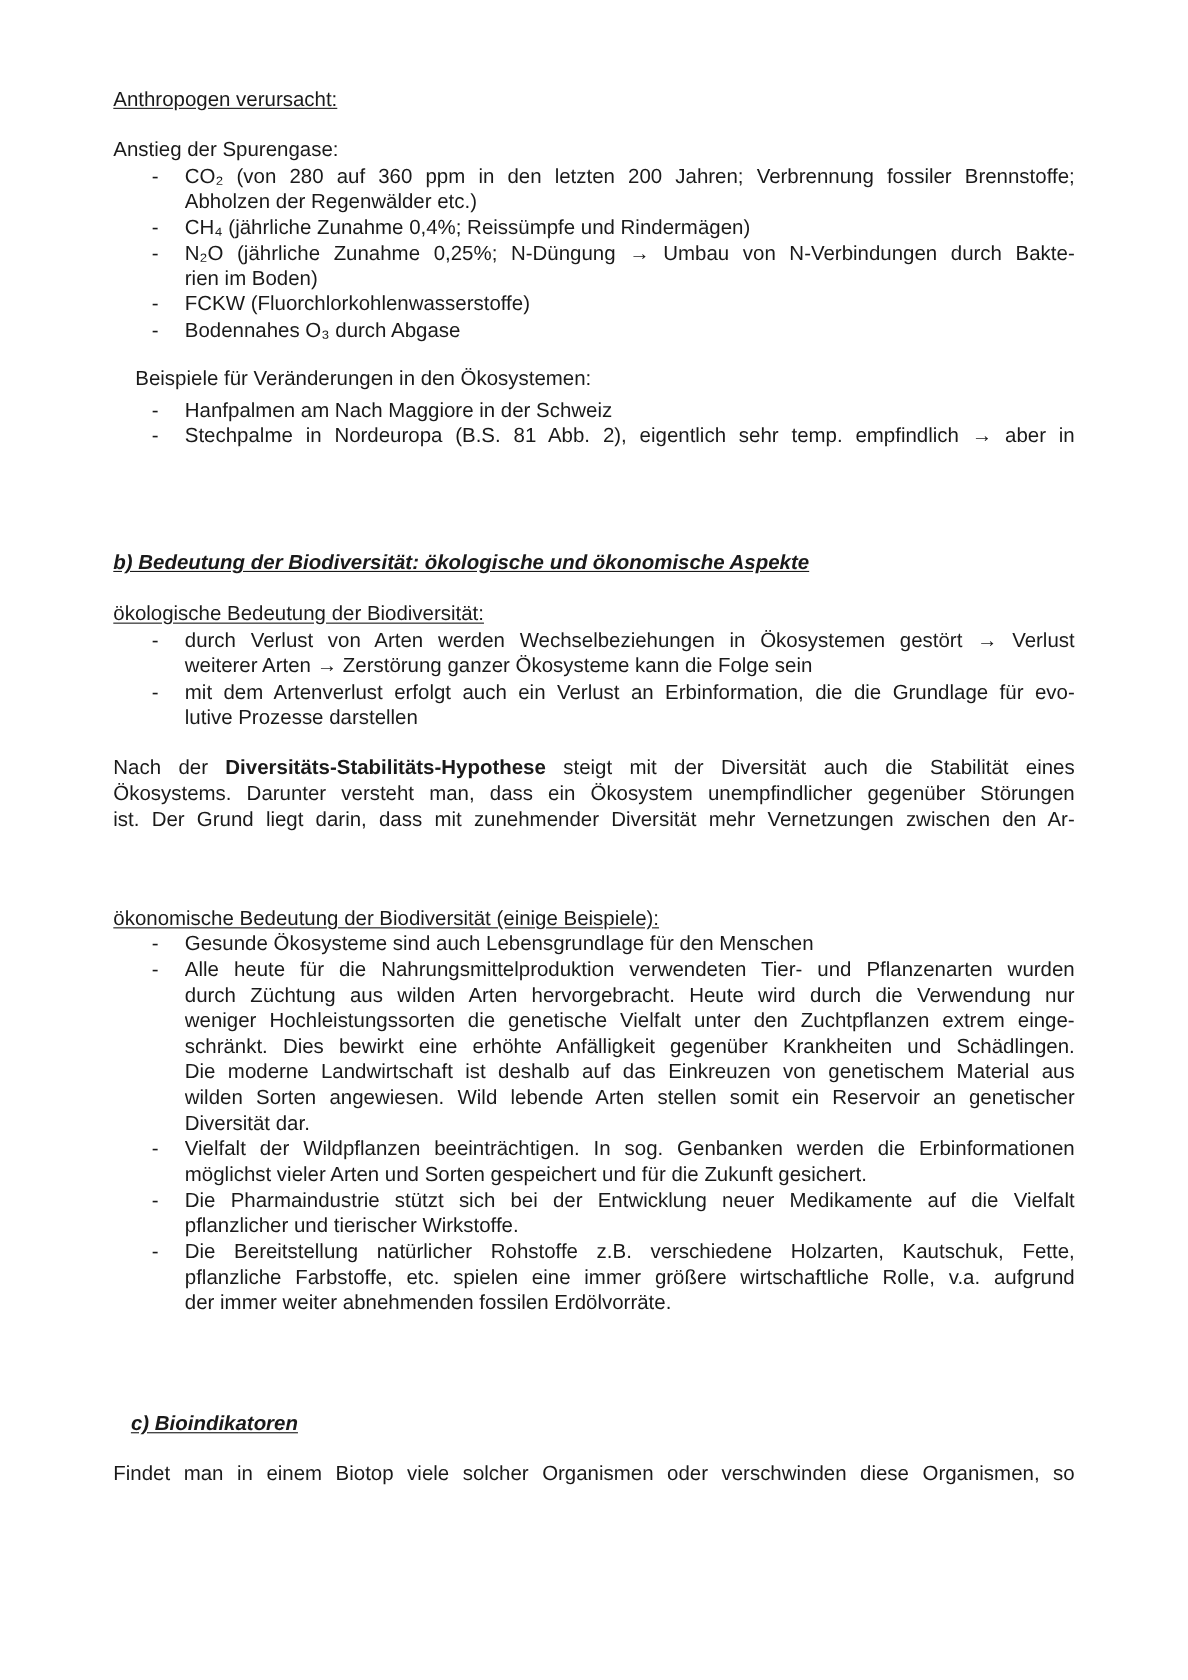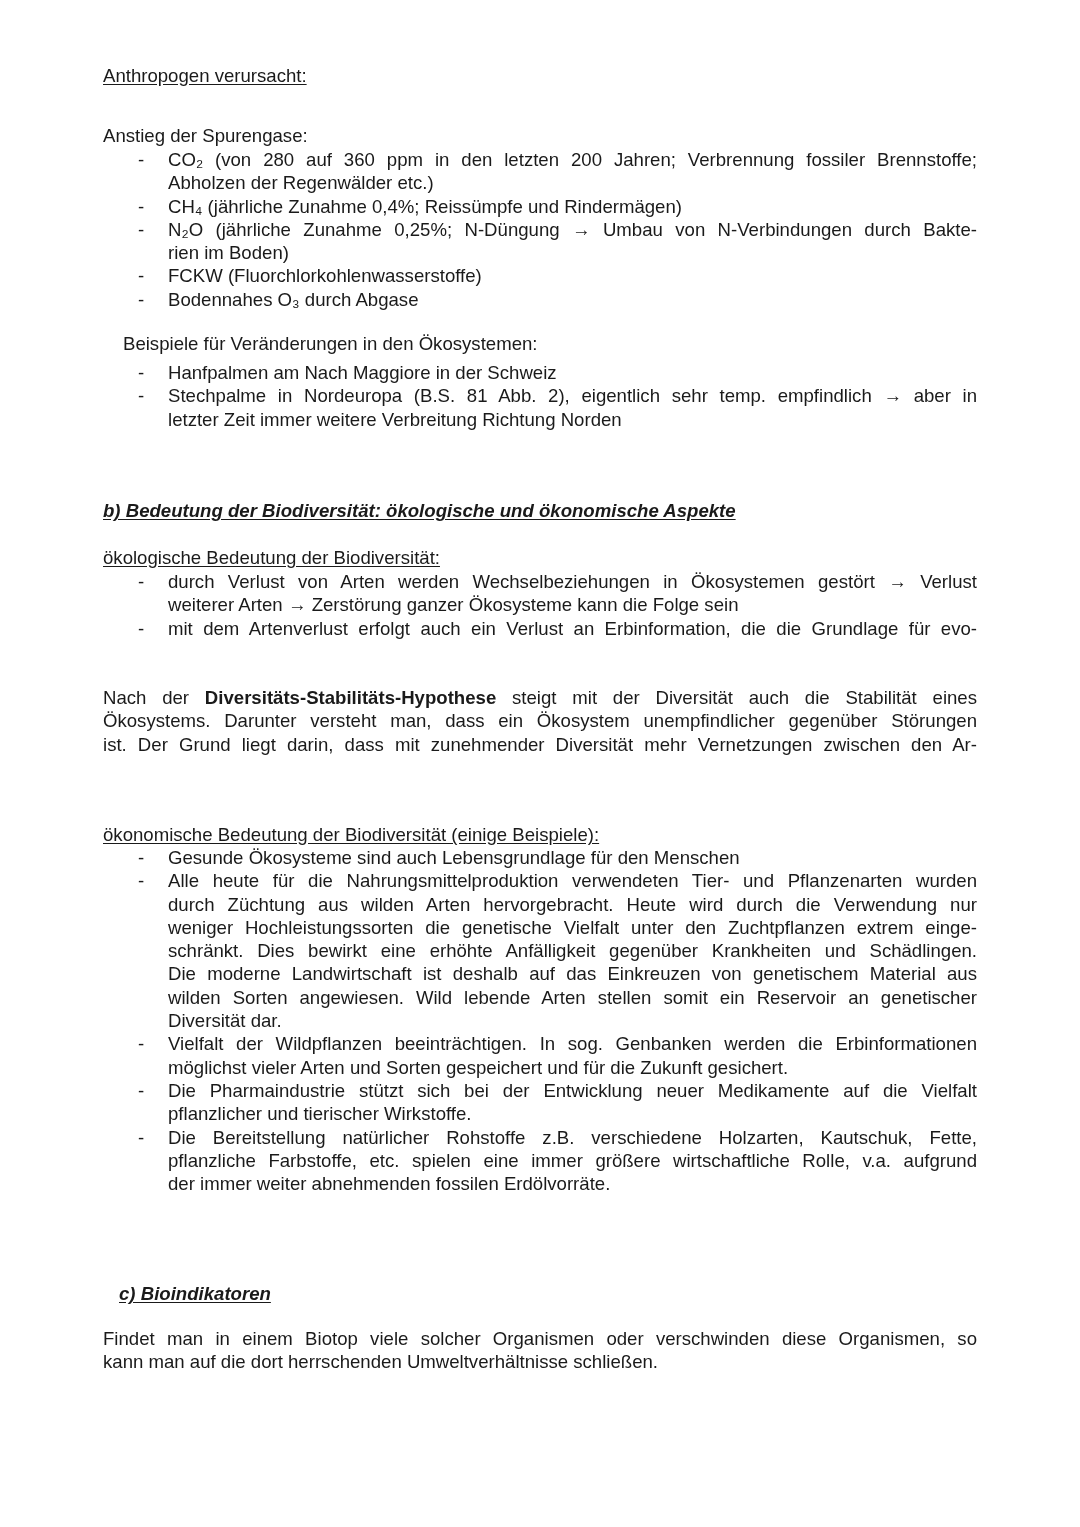--- a/index.html
+++ b/index.html
@@ -13,21 +13,21 @@
   .h { font-weight: bold; font-style: italic; text-decoration: underline; text-underline-offset: 2px; }
   .li { position: relative; padding-left: 65px; }
   .dash { position: absolute; left: 35px; top: 0; }
   b { font-weight: bold; }
 </style>
 </head>
 <body>
 
 <div class="page">
 
-  <div class="blk line u" style="top:64px; width:auto;">Anthropogen verursacht:</div>
+  <div class="blk line u" style="top:78px; width:auto;">Anthropogen verursacht:</div>
   <div class="blk line" style="top:124px;">Anstieg der Spurengase:</div>
 
   <div class="blk" style="top:148px;">
     <div class="li">
       <span class="dash line">-</span>
       <div class="line j">CO₂ (von 280 auf 360 ppm in den letzten 200 Jahren; Verbrennung fossiler Brennstoffe;</div>
       <div class="line">Abholzen der Regenwälder etc.)</div>
     </div>
     <div class="li">
       <span class="dash line">-</span>
@@ -50,36 +50,36 @@
 
   <div class="blk line" style="top:332px;margin-left:20px;">Beispiele für Veränderungen in den Ökosystemen:</div>
   <div class="blk" style="top:361px;">
     <div class="li">
       <span class="dash line">-</span>
       <div class="line">Hanfpalmen am Nach Maggiore in der Schweiz</div>
     </div>
     <div class="li">
       <span class="dash line">-</span>
       <div class="line j">Stechpalme in Nordeuropa (B.S. 81 Abb. 2), eigentlich sehr temp. empfindlich → aber in</div>
-      <div class="line">letzter Zeit immer weitere Verbreitung Richtung Norden</div>
     </div>
   </div>
 
   <div class="blk line h" style="top:499px; width:auto;">b) Bedeutung der Biodiversität: ökologische und ökonomische Aspekte</div>
 
   <div class="blk line u" style="top:546px; width:auto;text-align:right;">ökologische Bedeutung der Biodiversität:</div>
   <div class="blk" style="top:570px;">
     <div class="li">
       <span class="dash line">-</span>
       <div class="line j">durch Verlust von Arten werden Wechselbeziehungen in Ökosystemen gestört → Verlust</div>
       <div class="line">weiterer Arten → Zerstörung ganzer Ökosysteme kann die Folge sein</div>
     </div>
     <div class="li">
       <span class="dash line">-</span>
       <div class="line j">mit dem Artenverlust erfolgt auch ein Verlust an Erbinformation, die die Grundlage für evo-</div>
+      <div class="line">lutive Prozesse darstellen</div>
     </div>
   </div>
 
   <div class="blk" style="top:686px;">
     <div class="line j">
       <span>Nach der</span>
       <b>Diversitäts-Stabilitäts-Hypothese</b>
       <span>steigt mit der Diversität auch die Stabilität eines</span>
     </div>
     <div class="line j">Ökosystems. Darunter versteht man, dass ein Ökosystem unempfindlicher gegenüber Störungen</div>
@@ -117,16 +117,15 @@
       <div class="line j">Die Bereitstellung natürlicher Rohstoffe z.B. verschiedene Holzarten, Kautschuk, Fette,</div>
       <div class="line j">pflanzliche Farbstoffe, etc. spielen eine immer größere wirtschaftliche Rolle, v.a. aufgrund</div>
       <div class="line">der immer weiter abnehmenden fossilen Erdölvorräte.</div>
     </div>
   </div>
 
   <div class="blk line h" style="top:1282px; width:auto;margin-left:16px;">c) Bioindikatoren</div>
 
   <div class="blk" style="top:1327px;">
     <div class="line j">Findet man in einem Biotop viele solcher Organismen oder verschwinden diese Organismen, so</div>
-    <div class="line">kann man auf die dort herrschenden Umweltverhältnisse schließen.</div>
   </div>
 
 </div>
 
 </body></html>

